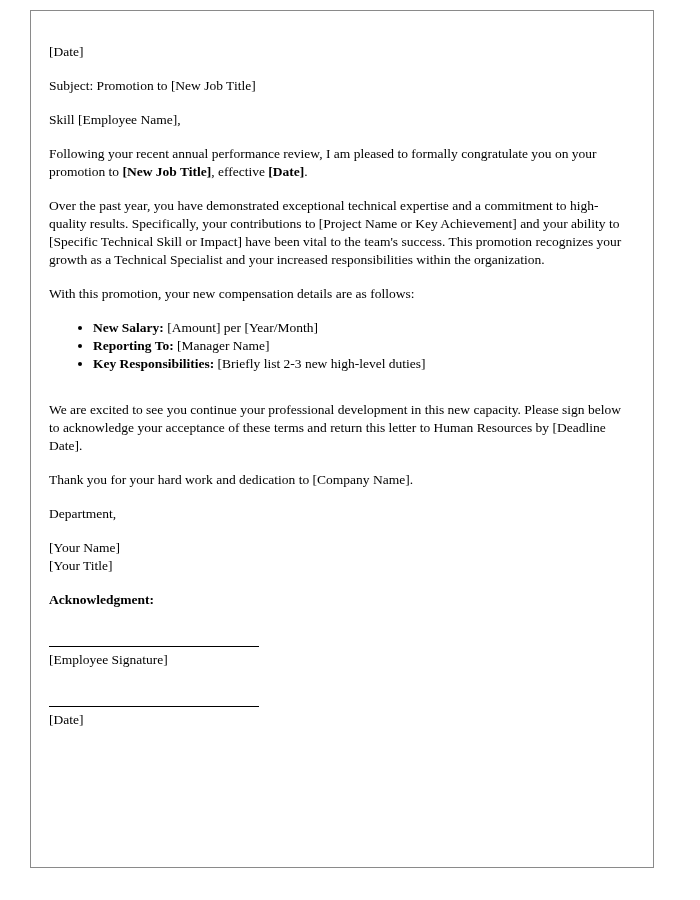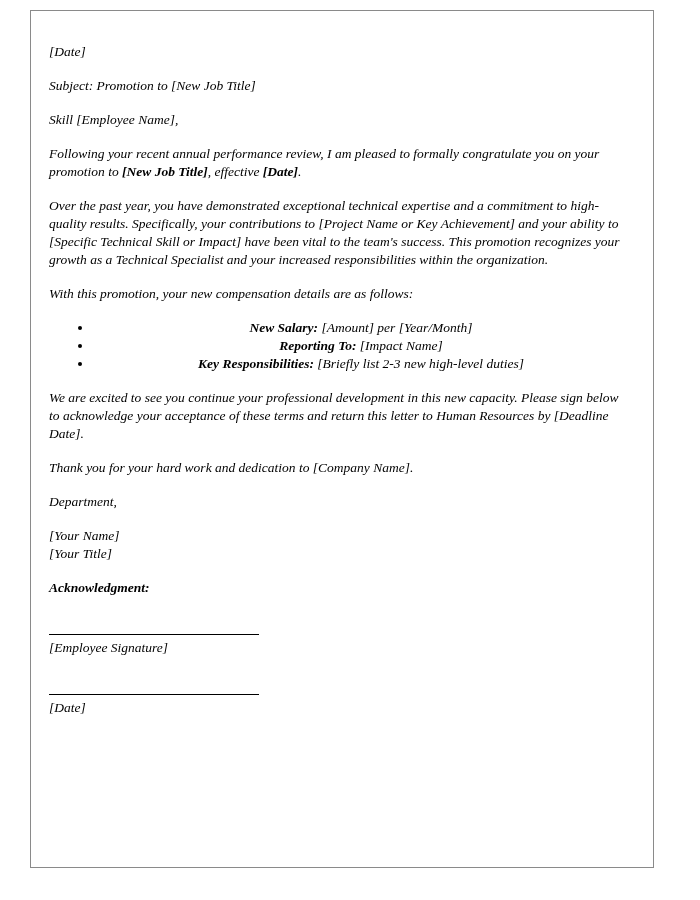--- a/index.html
+++ b/index.html
@@ -12,29 +12,27 @@
     width: 624px;
     height: 858px;
     margin: 10px 46px 32px 30px;
     border: 1px solid #8a8a8a;
     background: #ffffff;
     padding: 32px 24px 20px 18px;
     color: #000000;
     font-size: 13.5px;
     line-height: 18px;
     overflow: hidden;
-    font-style: italic;
   }
   .para { margin-bottom: 16px; }
   .block-line { margin-bottom: 0; }
   .b { font-weight: bold; }
   ul.comp-list {
-    margin: 0 0 16px 0;
+    margin: 0 0 28px 0;
     padding-left: 44px;
-    text-align: center;
   }
   ul.comp-list li { margin: 0; }
   .sigline {
     width: 210px;
     border-bottom: 1px solid #000000;
     height: 20px;
     margin-top: 18px;
   }
   .sig-label { margin-top: 4px; margin-bottom: 16px; }
   .ack-heading { margin-top: 16px; margin-bottom: 12px; }
@@ -52,21 +50,21 @@
   <div class="para">Skill [Employee Name],</div>
 
   <div class="para"><span>Following your recent annual performance review, I am pleased to formally congratulate you on your promotion to </span><span class="b">[New Job Title]</span><span>, effective </span><span class="b">[Date]</span><span>.</span></div>
 
   <div class="para">Over the past year, you have demonstrated exceptional technical expertise and a commitment to high-quality results. Specifically, your contributions to [Project Name or Key Achievement] and your ability to [Specific Technical Skill or Impact] have been vital to the team's success. This promotion recognizes your growth as a Technical Specialist and your increased responsibilities within the organization.</div>
 
   <div class="para">With this promotion, your new compensation details are as follows:</div>
 
   <ul class="comp-list">
     <li><span class="b">New Salary:</span><span> [Amount] per [Year/Month]</span></li>
-    <li><span class="b">Reporting To:</span><span> [Impact Name]</span></li>
+    <li><span class="b">Reporting To:</span><span> [Manager Name]</span></li>
     <li><span class="b">Key Responsibilities:</span><span> [Briefly list 2-3 new high-level duties]</span></li>
   </ul>
 
   <div class="para">We are excited to see you continue your professional development in this new capacity. Please sign below to acknowledge your acceptance of these terms and return this letter to Human Resources by [Deadline Date].</div>
 
   <div class="para">Thank you for your hard work and dedication to [Company Name].</div>
 
   <div class="para">Department,</div>
 
   <div class="para">

